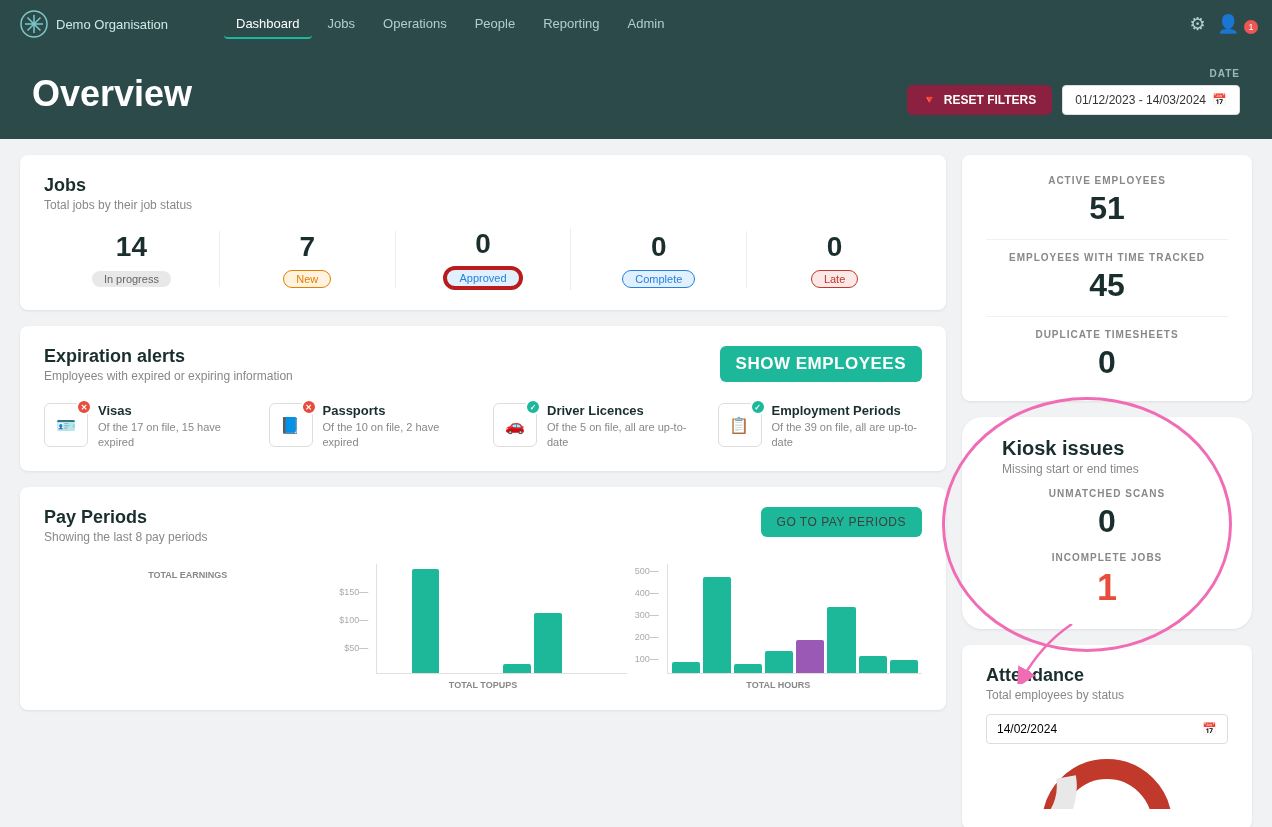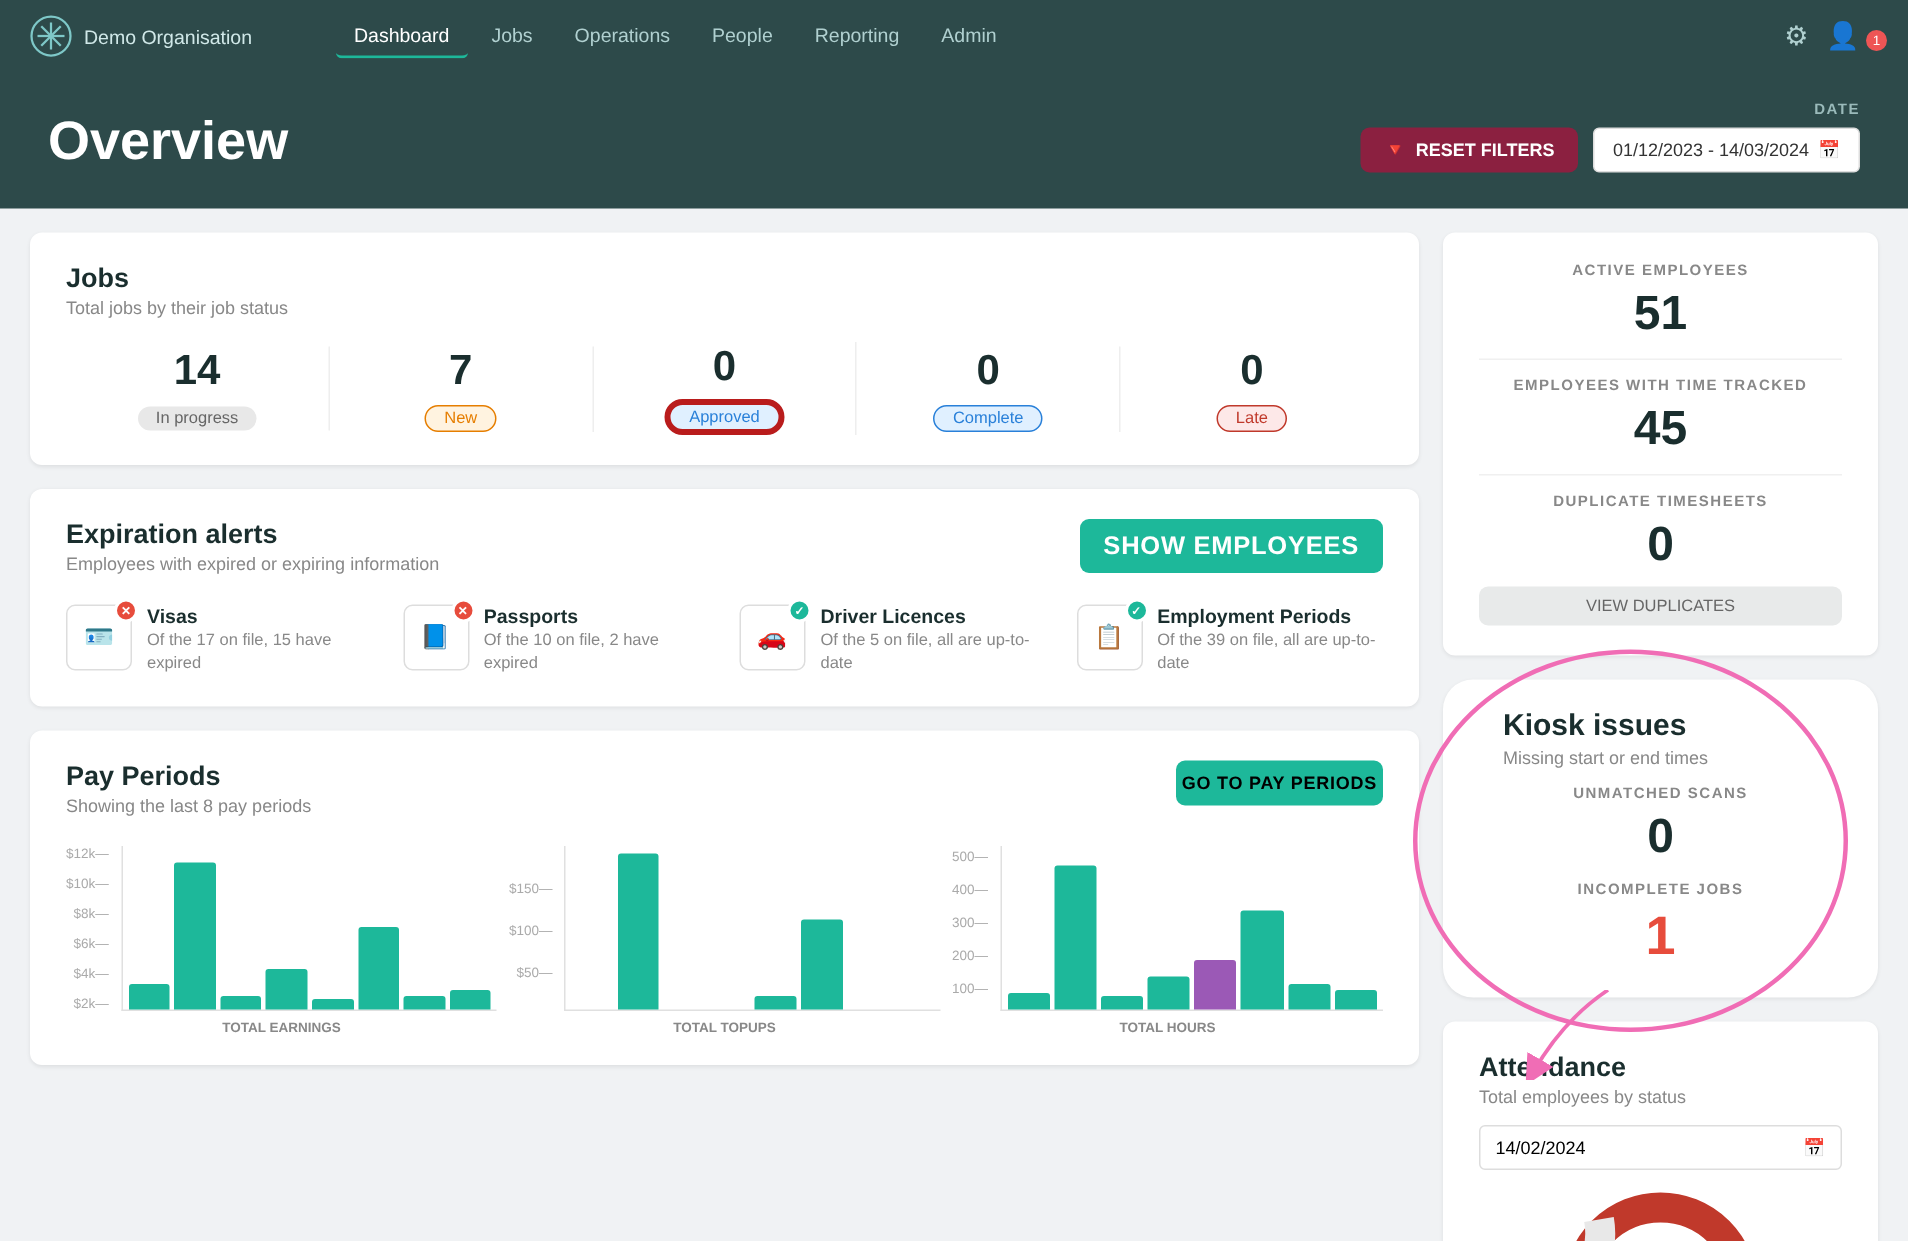--- a/index.html
+++ b/index.html
@@ -177,26 +177,26 @@
       font-weight: 700;
     }
     .status-dot.error { background: #e74c3c; }
     .status-dot.success { background: #1db89a; }
     .exp-content-title { font-size: 13px; font-weight: 700; color: #1a2e2e; }
     .exp-content-desc { font-size: 11px; color: #888; margin-top: 2px; line-height: 1.4; }
 
     
     .go-to-pay-btn {
       background: #1db89a;
-      color: #000000;
+      color: #404040;
       border: none;
-      padding: 8px 4px;
+      padding: 8px 16px;
       border-radius: 6px;
       font-size: 12px;
-      font-weight: 700;
+      font-weight: 400;
       cursor: pointer;
       text-transform: uppercase;
       letter-spacing: 0.5px;
     }
     .pay-charts {
       display: flex;
       gap: 8px;
       margin-top: 20px;
     }
     .pay-chart-section { flex: 1; }
@@ -421,40 +421,20 @@
       <div class="card-header-row">
         <div>
           <div class="card-title">Pay Periods</div>
           <div class="card-subtitle">Showing the last 8 pay periods</div>
         </div>
         <button class="go-to-pay-btn">GO TO PAY PERIODS</button>
       </div>
       <div class="pay-charts">
 
         <div class="pay-chart-section">
-          <div style="display:flex; gap:4px;">
-            <div class="chart-y-labels">
-              <span>$12k—</span>
-                <span>$10k—</span>
-                <span>$8k—</span>
-                <span>$6k—</span>
-                <span>$4k—</span>
-                <span>$2k—</span>
-            </div>
-            <div class="chart-bars">
-              <div class="chart-bar" style="height:15%"></div>
-              <div class="chart-bar" style="height:90%"></div>
-              <div class="chart-bar" style="height:8%"></div>
-              <div class="chart-bar" style="height:25%"></div>
-              <div class="chart-bar" style="height:6%"></div>
-              <div class="chart-bar" style="height:50%"></div>
-              <div class="chart-bar" style="height:8%"></div>
-              <div class="chart-bar" style="height:12%"></div>
-            </div>
-          </div>
           <div class="chart-label">TOTAL EARNINGS</div>
         </div>
 
         <div class="pay-chart-section">
           <div style="display:flex; gap:4px;">
             <div class="chart-y-labels" style="justify-content:center; gap:18px; padding-top:2px;">
               <span>$150—</span>
                 <span>$100—</span>
                 <span>$50—</span>
             </div>
@@ -504,21 +484,20 @@
 
     <div class="card">
       <div class="stat-label">ACTIVE EMPLOYEES</div>
       <div class="stat-number">51</div>
       <hr class="stat-divider">
       <div class="stat-label">EMPLOYEES WITH TIME TRACKED</div>
       <div class="stat-number">45</div>
       <hr class="stat-divider">
       <div class="stat-label">DUPLICATE TIMESHEETS</div>
       <div class="stat-number">0</div>
-      <button class="view-duplicates-btn">VIEW DUPLICATES</button>
     </div>
 
     <div class="kiosk-wrapper" style="position:relative;">
 
       <div style="position:absolute; top:-20px; left:-20px; width:290px; height:255px; border:3px solid #f06db5; border-radius:50%; pointer-events:none; z-index:10;"></div>
 
       <svg style="position:absolute; bottom:-55px; left:50px; z-index:10; pointer-events:none;" width="80" height="60">
         <defs>
           <marker id="ah" markerWidth="8" markerHeight="8" refX="4" refY="4" orient="auto">
             <path d="M0,0 L8,4 L0,8 Z" fill="#f06db5"></path>

